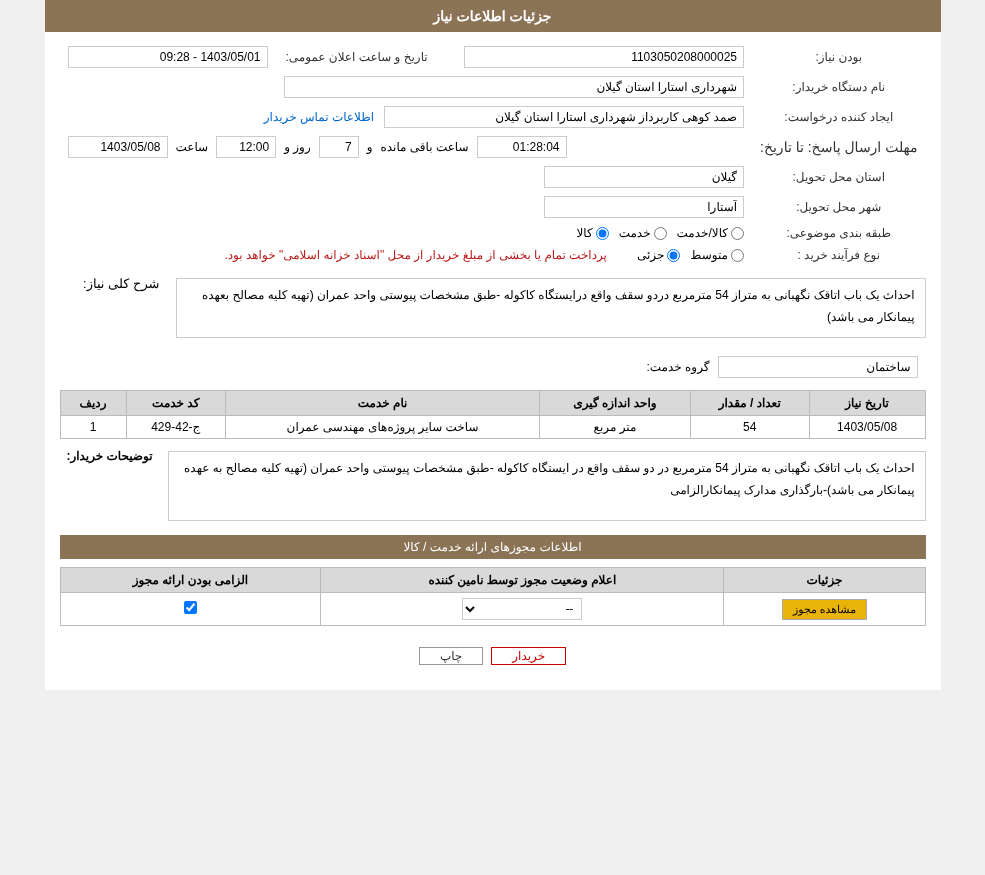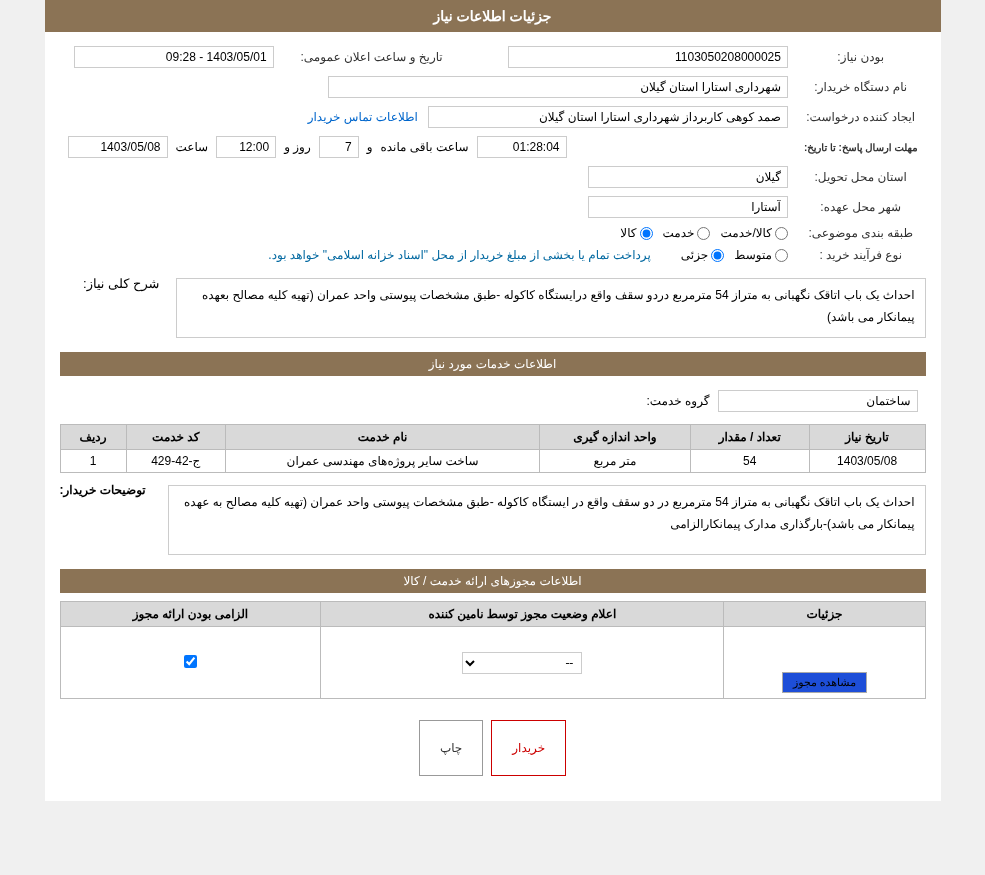--- a/index.html
+++ b/index.html
@@ -123,43 +123,42 @@
       text-align: center;
       font-size: 12px;
     }
     .permissions-table td {
       border: 1px solid #bbb;
       padding: 5px 8px;
       text-align: center;
       font-size: 12px;
     }
     .btn {
-      padding: 20px 20px;
+      padding: 1px 20px;
       font-size: 12px;
       font-family: Tahoma, Arial, sans-serif;
       cursor: pointer;
       border: 1px solid #999;
     }
     .btn-print {
       background: #fff;
       color: #333;
     }
     .btn-back {
       background: #fff;
       color: #cc0000;
       border: 1px solid #cc0000;
     }
     .btn-view {
-      background: #1d4ed8;
+      background: #eab308;
       border: 1px solid #aaa;
       padding: 3px 10px;
       font-size: 11px;
       font-family: Tahoma;
       cursor: pointer;
-      margin-top: 40px;
     }
     .bottom-buttons {
       text-align: center;
       padding: 15px 0;
       display: flex;
       gap: 8px;
       justify-content: center;
     }
     .select-field {
       border: 1px solid #ccc;
@@ -207,42 +206,42 @@
       <tr>
         <td class="label-cell">ایجاد کننده درخواست:</td>
         <td colspan="4" class="value-cell">
           <div style="display:flex; align-items:center; gap:10px;">
             <input class="input-field" style="width: 360px;" type="text" readonly="" value="صمد کوهی کاربرداز شهرداری استارا استان گیلان">
             <a href="#" class="link-blue">اطلاعات تماس خریدار</a>
           </div>
         </td>
       </tr>
       <tr>
-        <td class="label-cell" style="font-size:10px;font-weight:bold;">مهلت ارسال پاسخ: تا تاریخ:</td>
+        <td class="label-cell" style="font-size:14px;">مهلت ارسال پاسخ: تا تاریخ:</td>
         <td colspan="4">
           <div style="display:flex; align-items:center; gap:8px; justify-content:flex-end;">
             <input class="input-field" style="width: 90px;" type="text" readonly="" value="01:28:04">
             <span>ساعت باقی مانده</span>
             <span>و</span>
             <input class="input-field" style="width: 40px;" type="text" readonly="" value="7">
             <span>روز و</span>
             <input class="input-field" style="width: 60px;" type="text" readonly="" value="12:00">
             <span>ساعت</span>
             <input class="input-field" style="width: 100px;" type="text" readonly="" value="1403/05/08">
           </div>
         </td>
       </tr>
       <tr>
         <td class="label-cell">استان محل تحویل:</td>
         <td colspan="4">
           <input class="input-field" style="width: 200px;" type="text" readonly="" value="گیلان">
         </td>
       </tr>
       <tr>
-        <td class="label-cell">شهر محل عهده:</td>
+        <td class="label-cell">شهر محل تحویل:</td>
         <td colspan="4">
           <input class="input-field" style="width: 200px;" type="text" readonly="" value="آستارا">
         </td>
       </tr>
       <tr>
         <td class="label-cell">طبقه بندی موضوعی:</td>
         <td colspan="4">
           <div class="radio-group">
             <div class="radio-item">
               <input type="radio" name="category" style="">
@@ -264,39 +263,36 @@
         <td colspan="4">
           <div style="display:flex; align-items:center; gap:10px;">
             <div class="radio-item">
               <input type="radio" name="purchase" style="">
               <span>متوسط</span>
             </div>
             <div class="radio-item">
               <input type="radio" name="purchase" checked="" style="">
               <span>جزئی</span>
             </div>
-            <span style="margin-right:20px; color:#0369a1;">پرداخت تمام یا بخشی از مبلغ خریدار از محل "اسناد خزانه اسلامی" خواهد بود.</span>
+            <span style="margin-right:20px; color:#b91c1c;">پرداخت تمام یا بخشی از مبلغ خریدار از محل "اسناد خزانه اسلامی" خواهد بود.</span>
           </div>
         </td>
       </tr>
     </tbody>
       </table>
 
     <div style="display:flex; align-items:flex-start; margin: 6px 0; gap:16px;">
       <div class="description-box" style="flex:1; min-height:60px; resize:none;">
         <span>احداث یک باب اتاقک نگهبانی به متراز 54 مترمربع دردو سقف واقع درایستگاه کاکوله -طبق مشخصات پیوستی واحد عمران (تهیه کلیه مصالح بعهده پیمانکار می باشد)</span>
       </div>
       <div style="min-width:100px; text-align:right; padding-top:4px;">
         <span style="font-size:13px;">شرح کلی نیاز:</span>
       </div>
     </div>
 
-    <div class="section-title">
-      <span>اطلاعات خدمات مورد نیاز</span>
-    </div>
 
     <div style="display:flex; align-items:center; gap:8px; padding:6px 8px;">
       <input class="input-field" style="width: 200px;" type="text" readonly="" value="ساختمان">
       <span style="min-width:80px; text-align:right;">گروه خدمت:</span>
     </div>
 
     <table class="services-table">
       <thead>
         <tr>
           <th>تاریخ نیاز</th>
@@ -316,21 +312,21 @@
     <td>ج-42-429</td>
     <td>1</td>
   </tr>
         </tbody>
     </table>
 
     <div style="display:flex; align-items:flex-start; margin: 6px 0; gap:8px;">
       <div class="description-box" style="flex:1; min-height:70px;">
         <span>احداث یک باب اتاقک نگهبانی به متراز 54 مترمربع در دو سقف واقع در ایستگاه کاکوله -طبق مشخصات پیوستی واحد عمران (تهیه کلیه مصالح به عهده پیمانکار می باشد)-بارگذاری مدارک پیمانکارالزامی</span>
       </div>
-      <div style="min-width:100px; text-align:left; padding-top:4px;">
+      <div style="min-width:100px; text-align:center; padding-top:4px;">
         <span style="font-size:12px; font-weight:bold;">توضیحات خریدار:</span>
       </div>
     </div>
 
     <div class="section-title">
       <a href="#" class="link-blue" style="color:#fff;margin-top:10px;">
         <span>اطلاعات مجوزهای ارائه خدمت / کالا</span>
       </a>
     </div>
 

